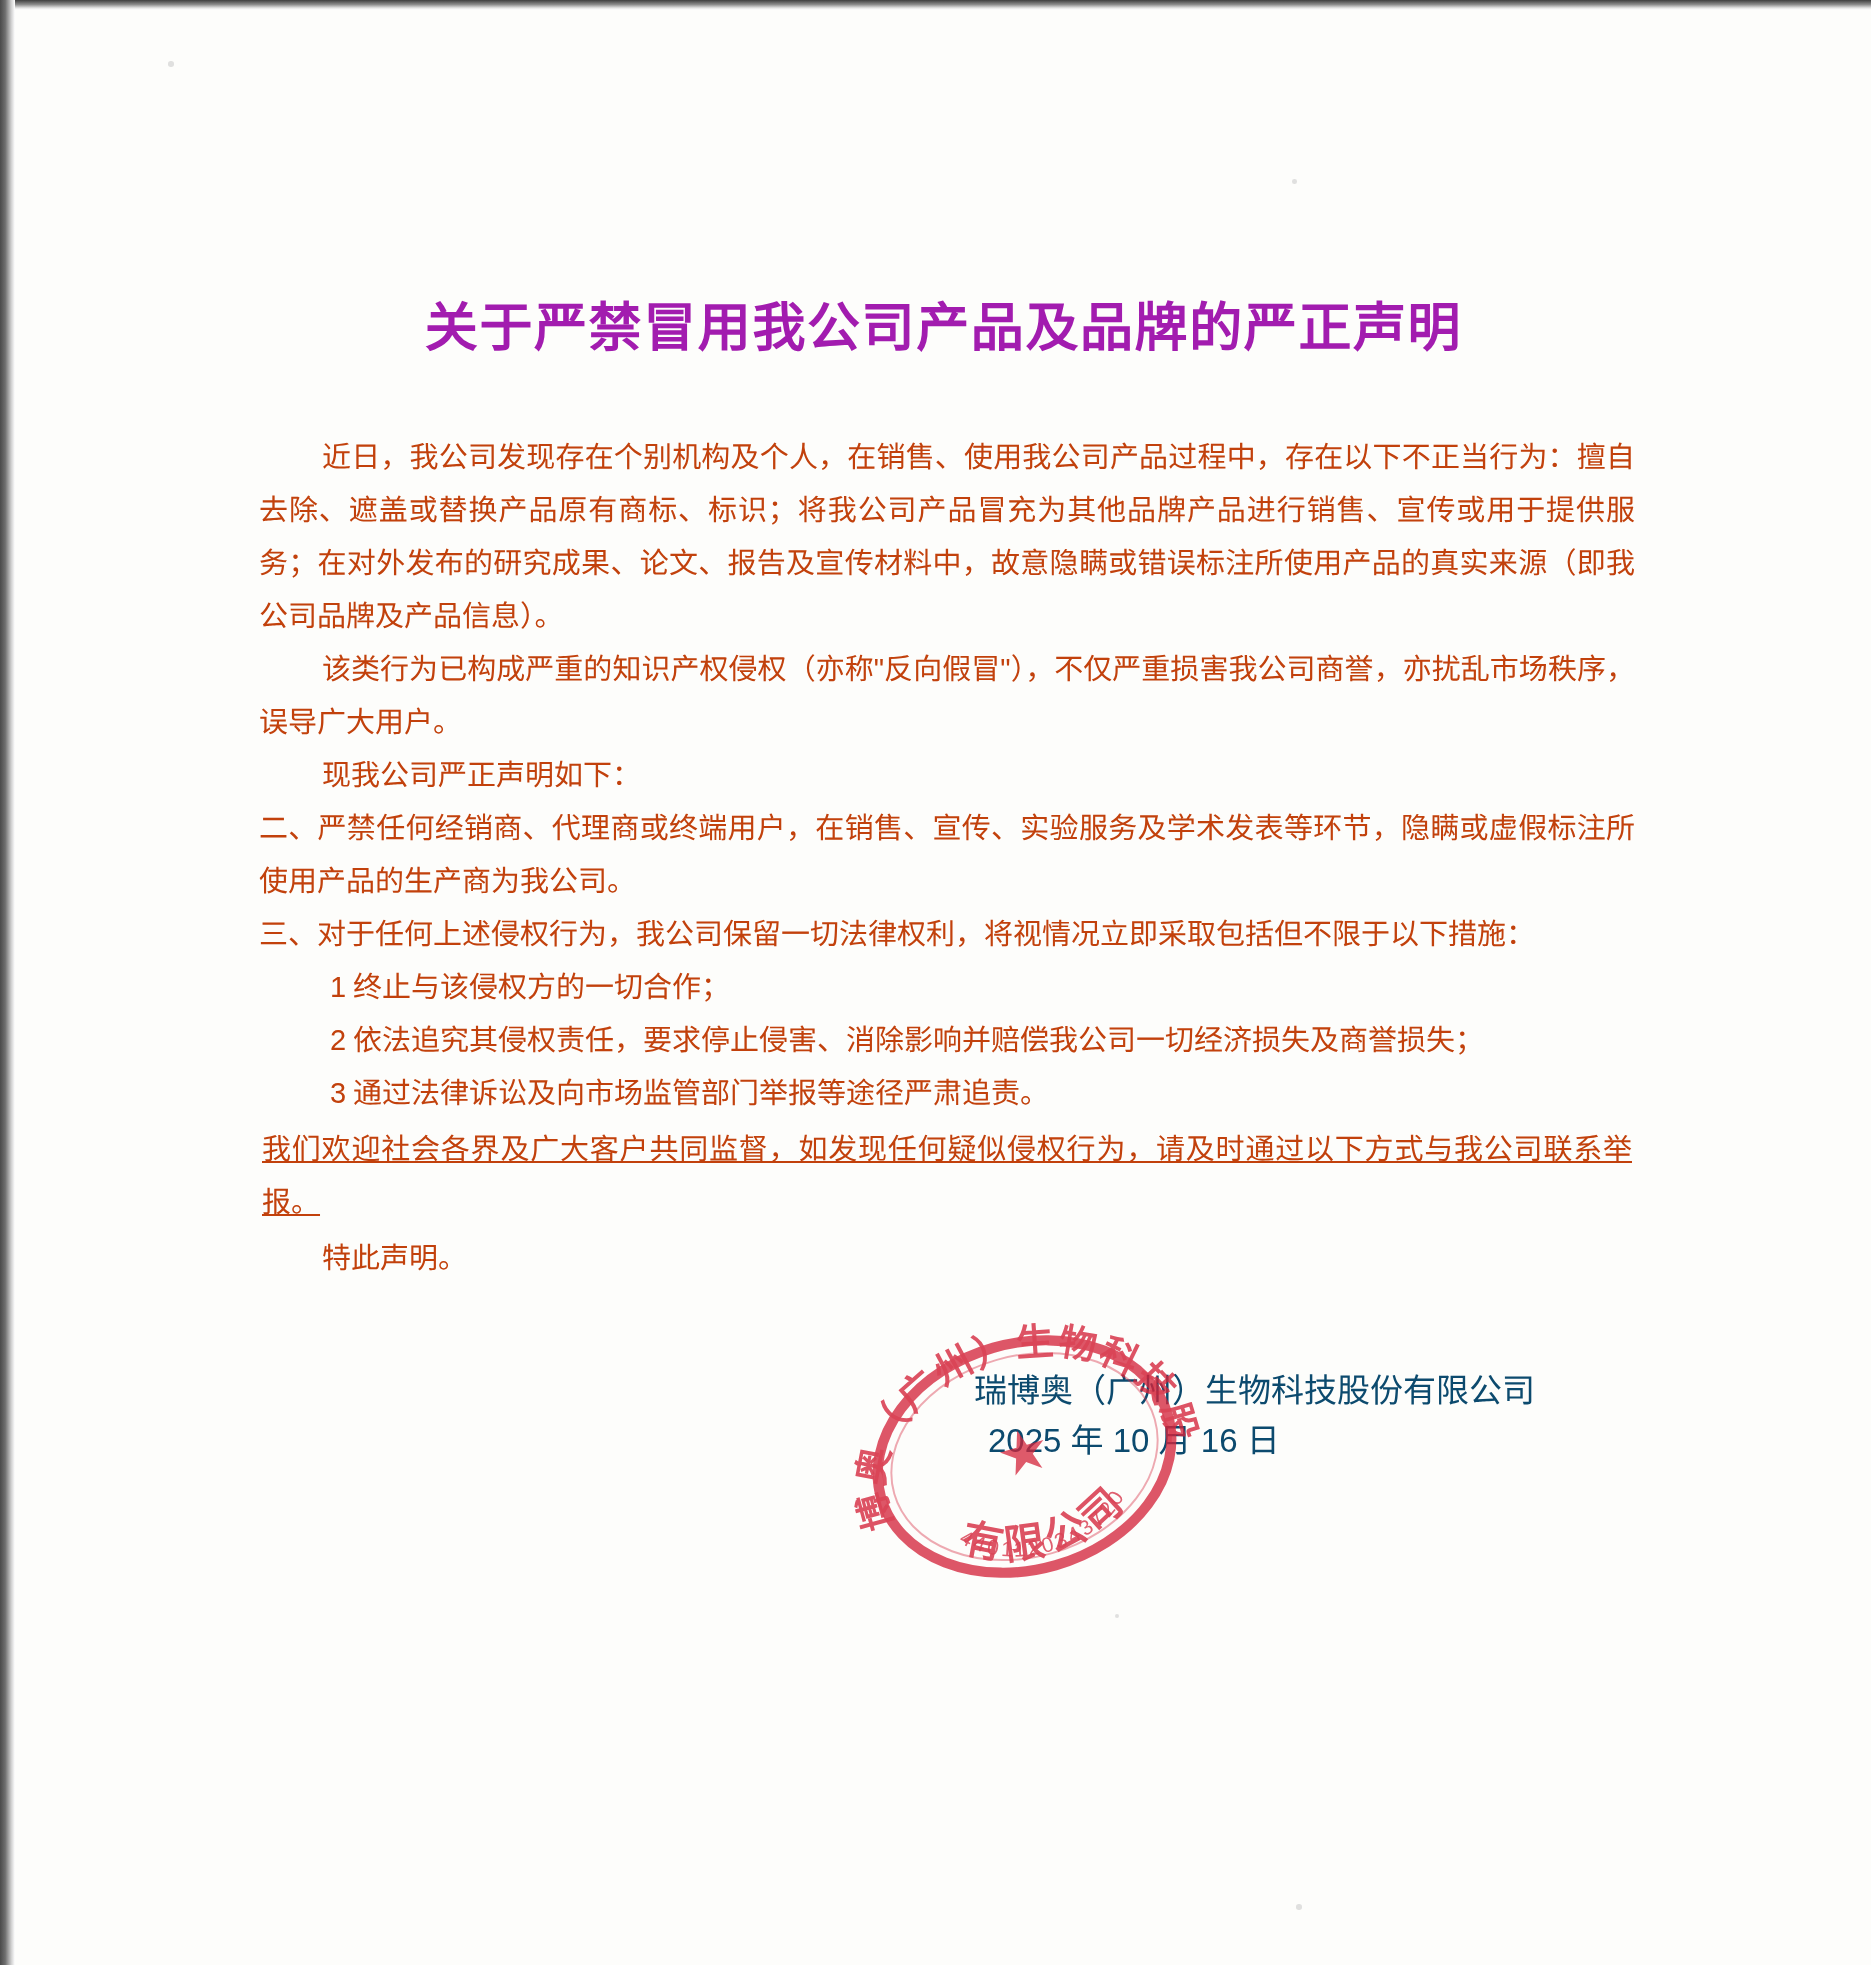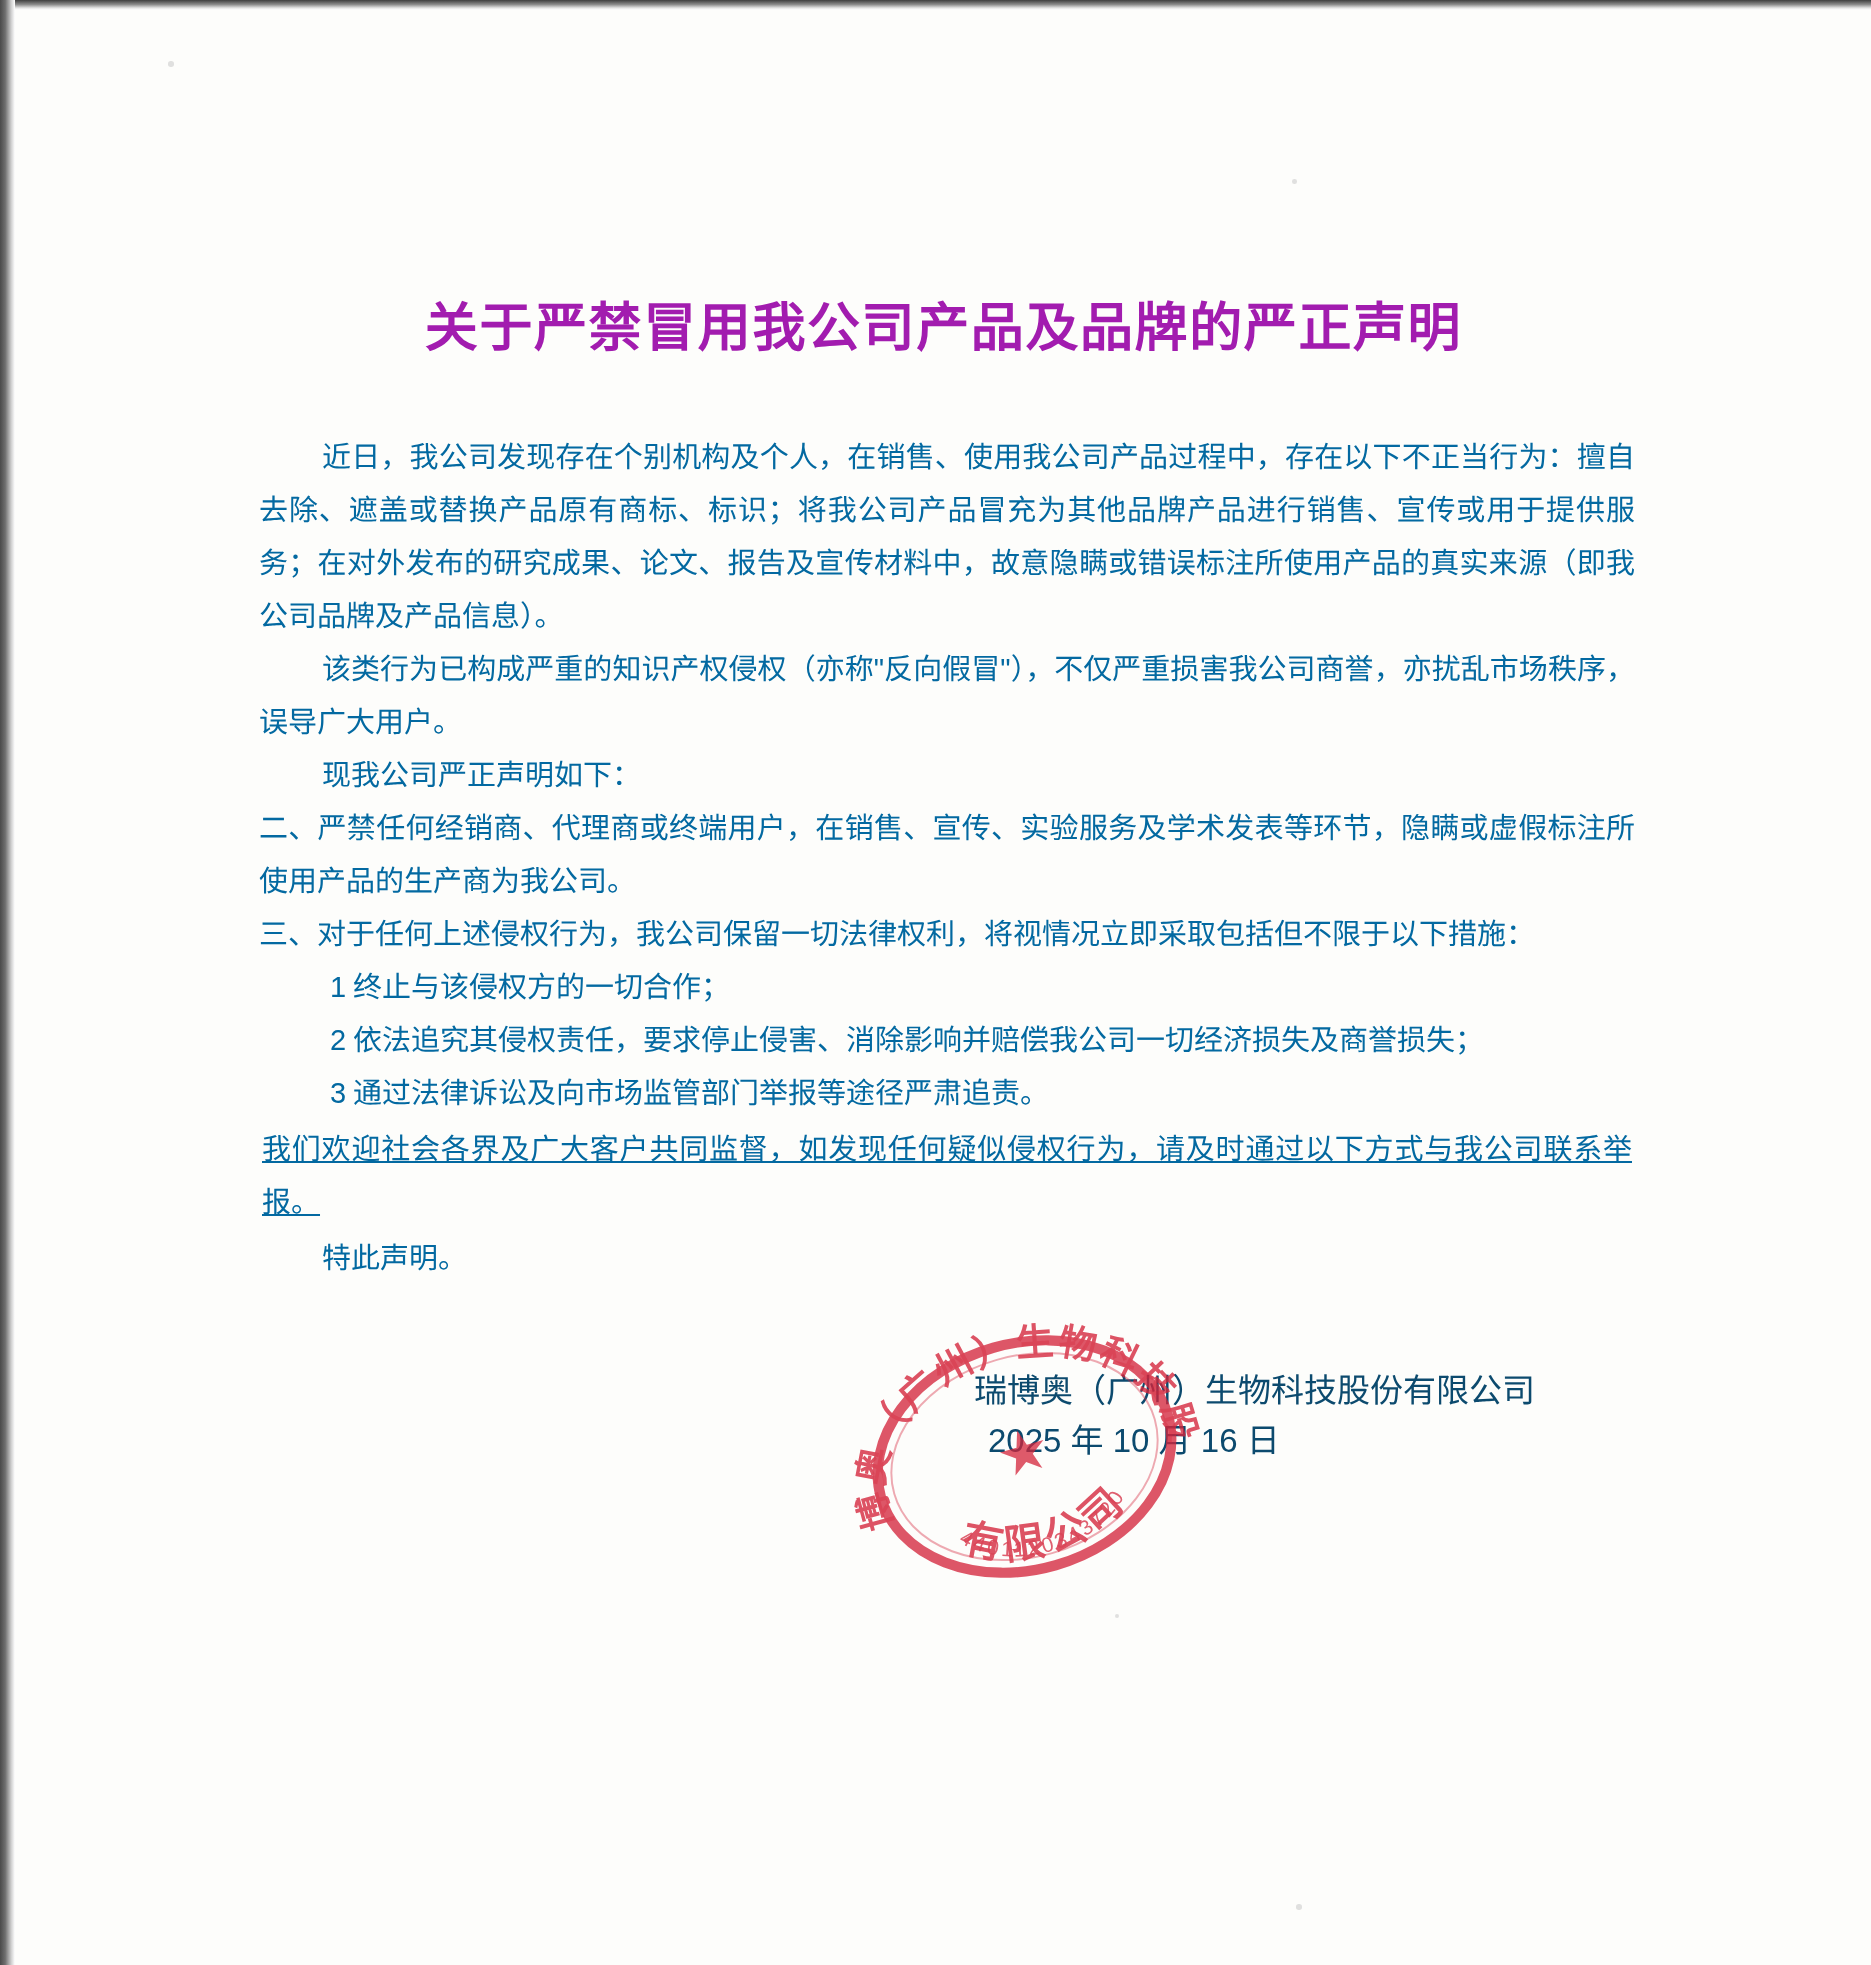--- a/index.html
+++ b/index.html
@@ -50,21 +50,21 @@
     letter-spacing: 1.6px;
     color: #a21caf;
   }
   .body-text {
     position: absolute;
     left: 244px;
     top: 421px;
     width: 1376px;
     font-size: 29px;
     line-height: 53px;
-    color: #0369a1;
+    color: #c2410c;
     text-align: justify;
     text-justify: inter-ideograph;
   }
   .para {
     margin: 0 0 0 0;
     text-indent: 63px;
   }
   .para-noindent {
     margin: 3px;
     text-indent: 0;

